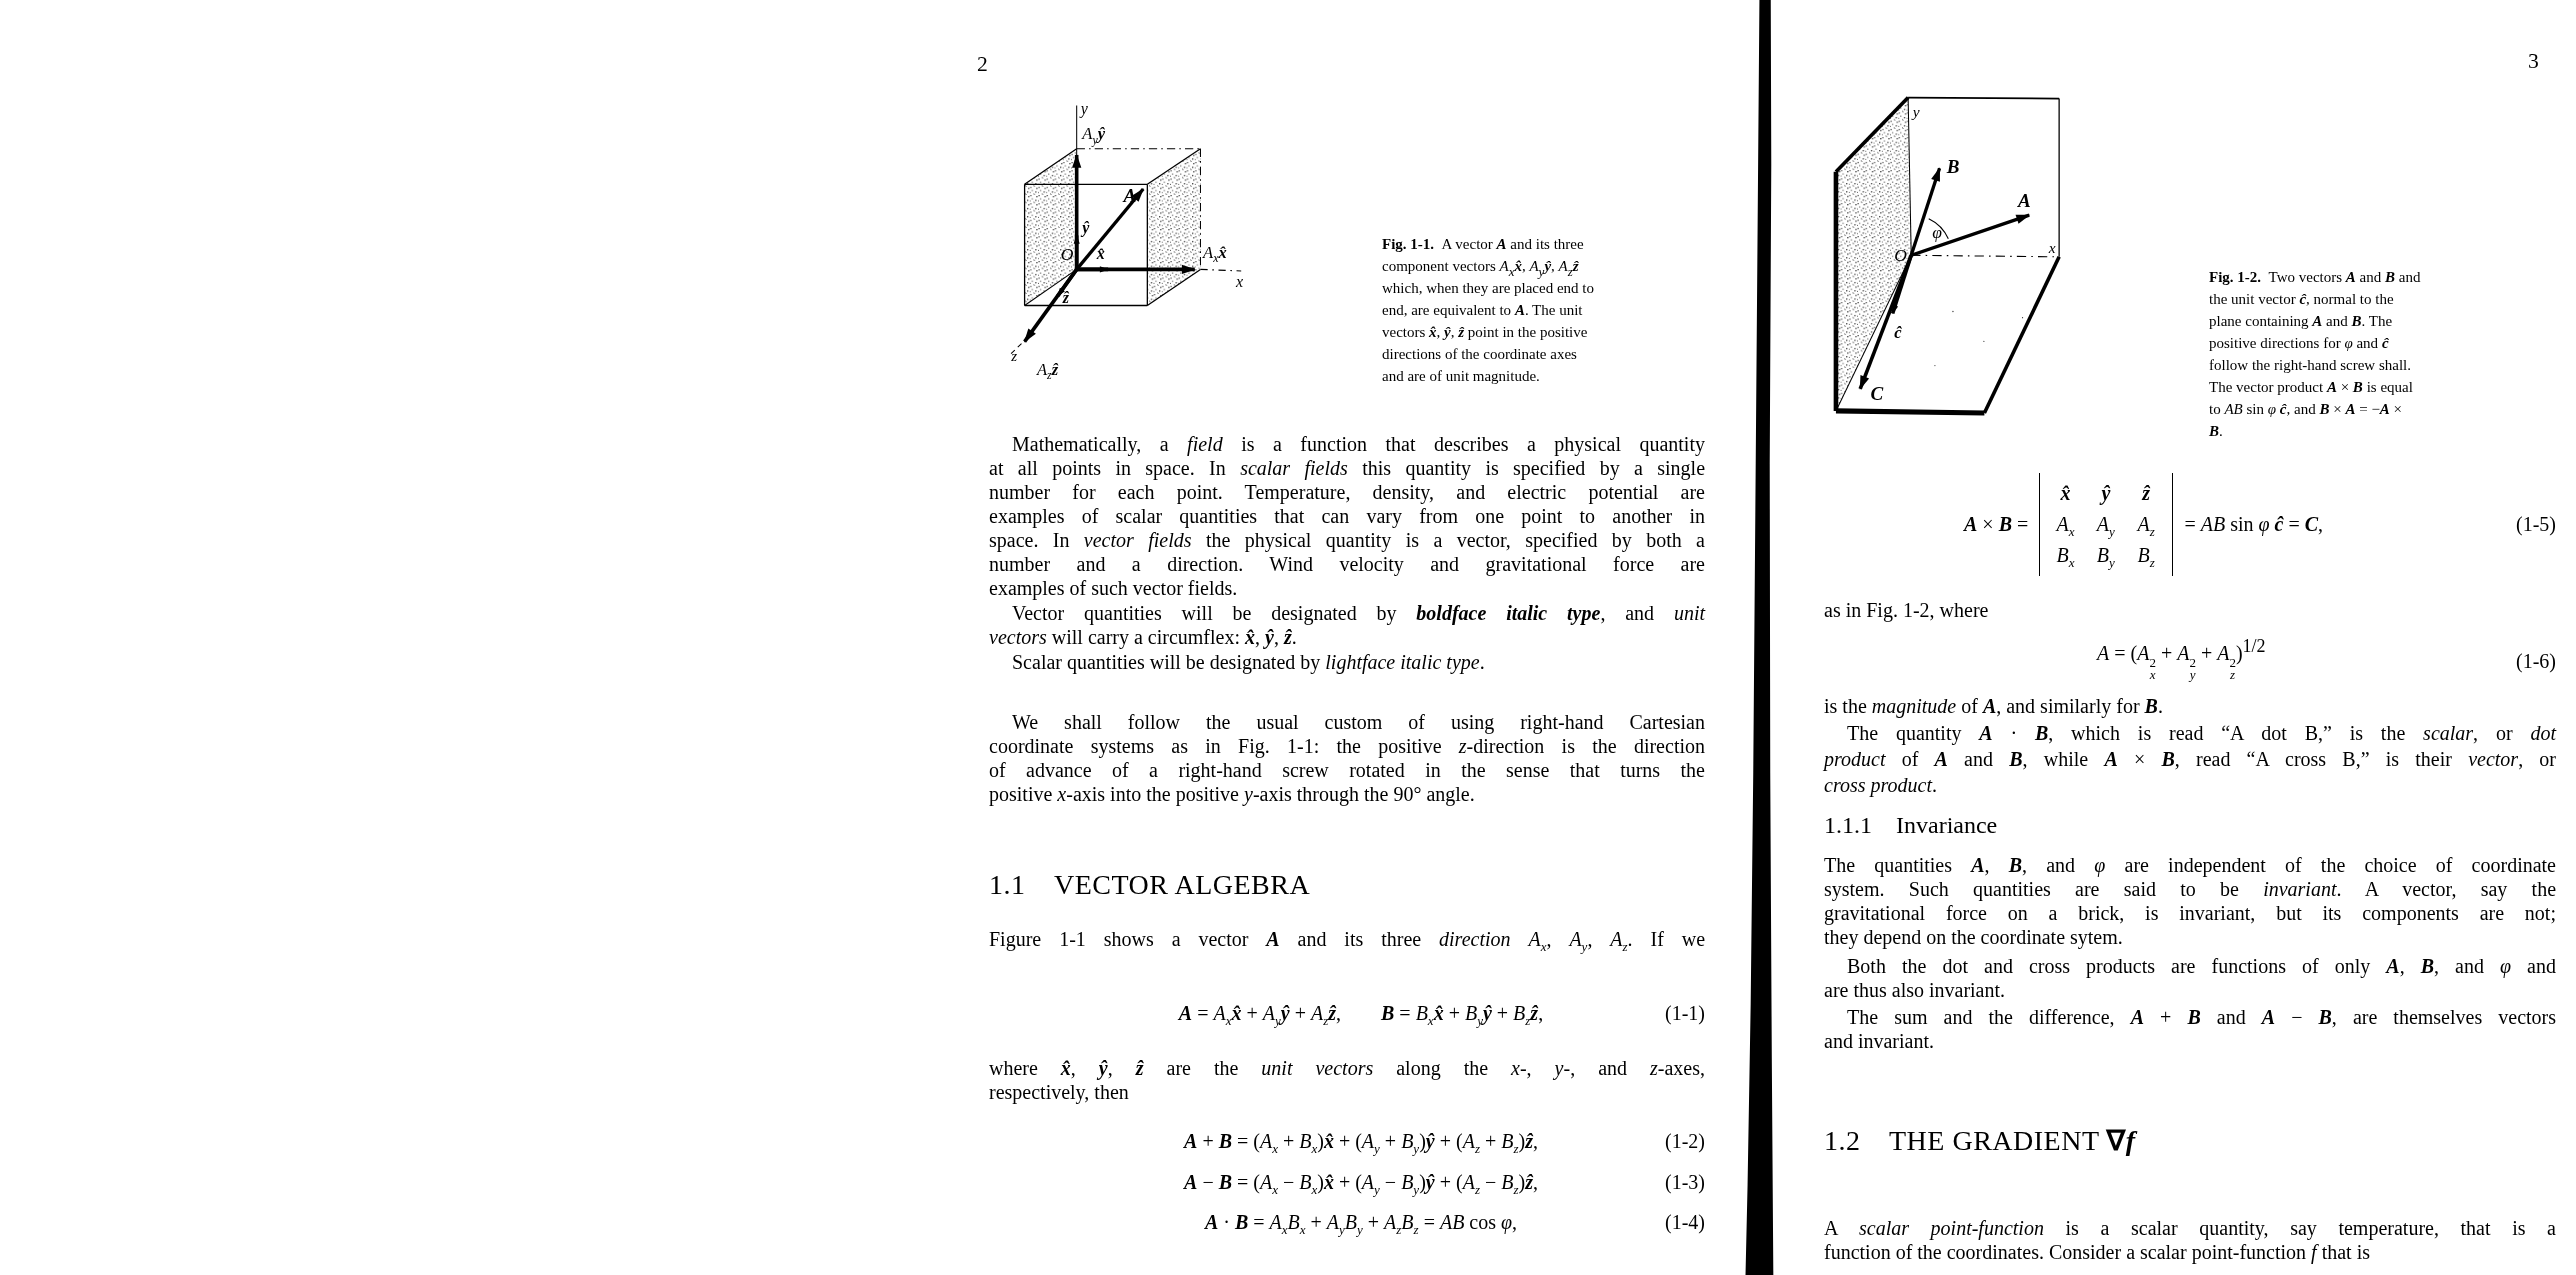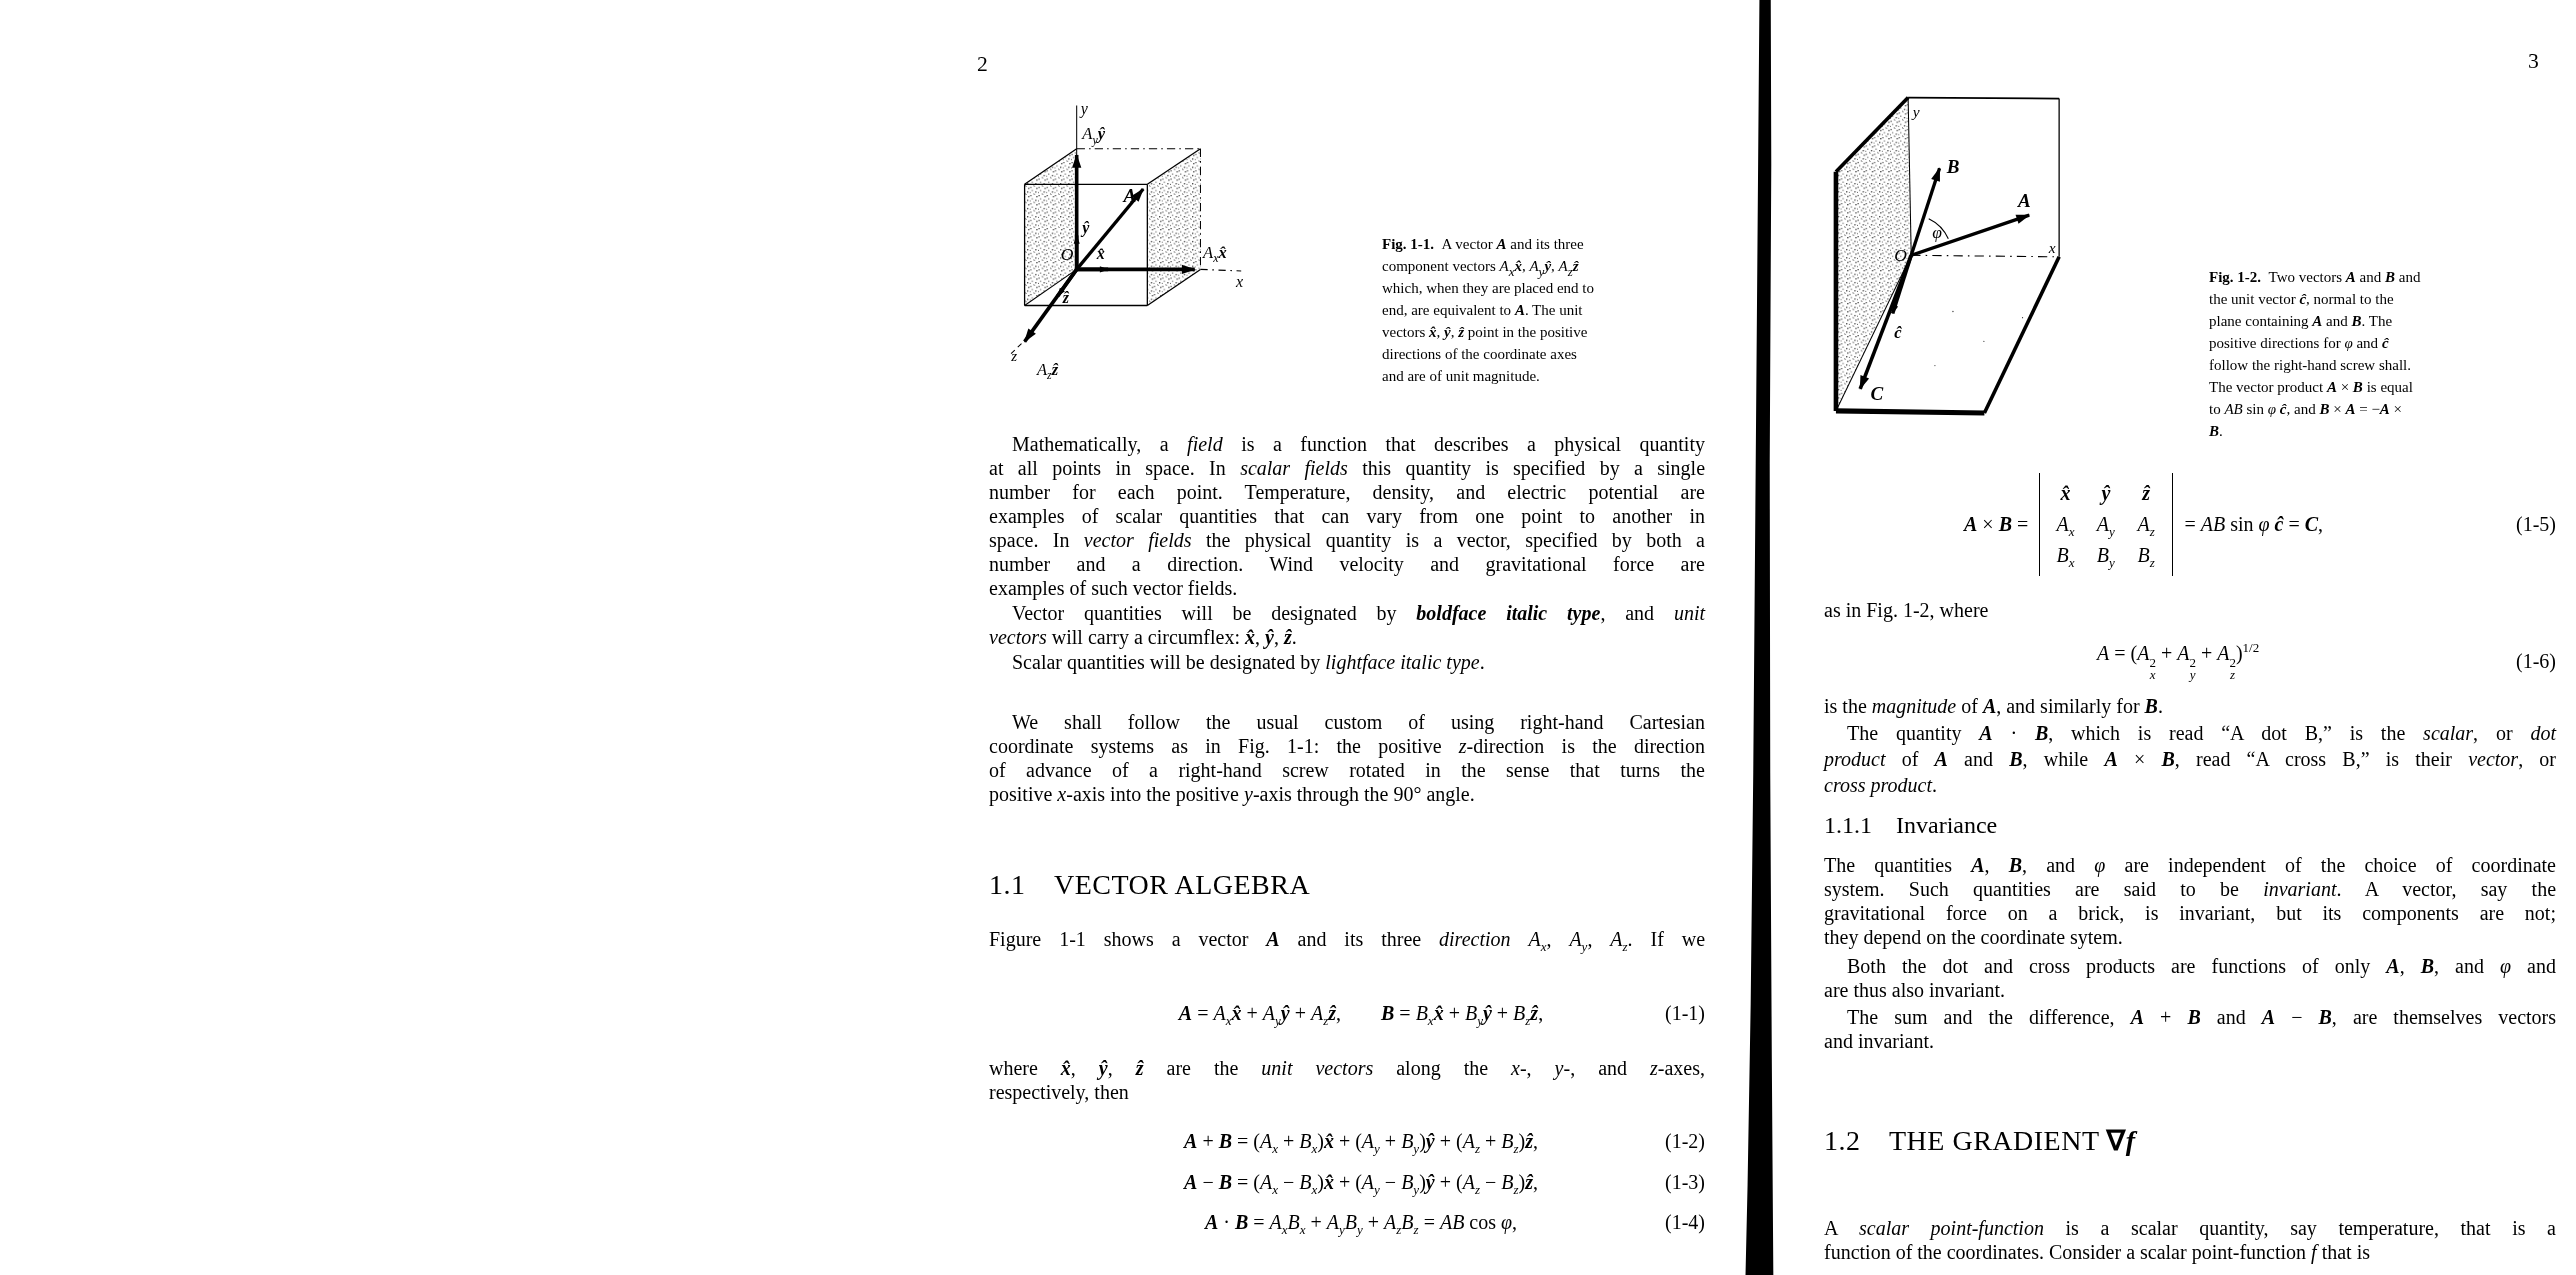--- a/index.html
+++ b/index.html
@@ -18,21 +18,21 @@
   .h-big{position:absolute;font-size:28px;letter-spacing:0.5px;white-space:nowrap;}
   .h-mid{position:absolute;font-size:24px;white-space:nowrap;}
   
   .eq{position:absolute;display:flex;align-items:center;font-size:20px;white-space:nowrap;}
   .eq .num{position:absolute;right:0;font-style:normal;}
   .eq.center{justify-content:center;padding-left:28px;box-sizing:border-box;}
   .det{display:inline-grid;grid-template-columns:repeat(3,27px);column-gap:13.4px;
        row-gap:0;text-align:center;border-left:1.5px solid #000;border-right:1.5px solid #000;
        padding:5.2px 12.4px;line-height:31px;}
   sub{font-size:13px;vertical-align:-4.6px;line-height:0;}
-  sup{font-size:13px;vertical-align:8.2px;line-height:0;}
+  sup{font-size:18px;vertical-align:8.2px;line-height:0;}
   .ss{display:inline-flex;flex-direction:column;align-items:center;font-size:13px;
       line-height:12px;vertical-align:-6.7px;font-style:normal;}
   .ss .it{font-style:italic;}
   svg{position:absolute;overflow:visible;}
   svg text{font-family:"Liberation Serif",serif;}
   .it{font-style:italic;}
   .bi{font-style:italic;font-weight:bold;}
 </style>
 </head>
 <body>

